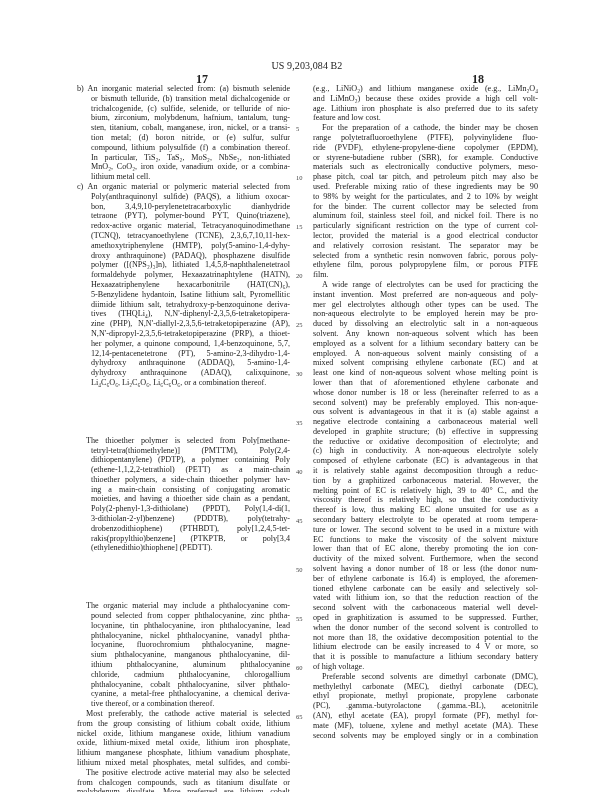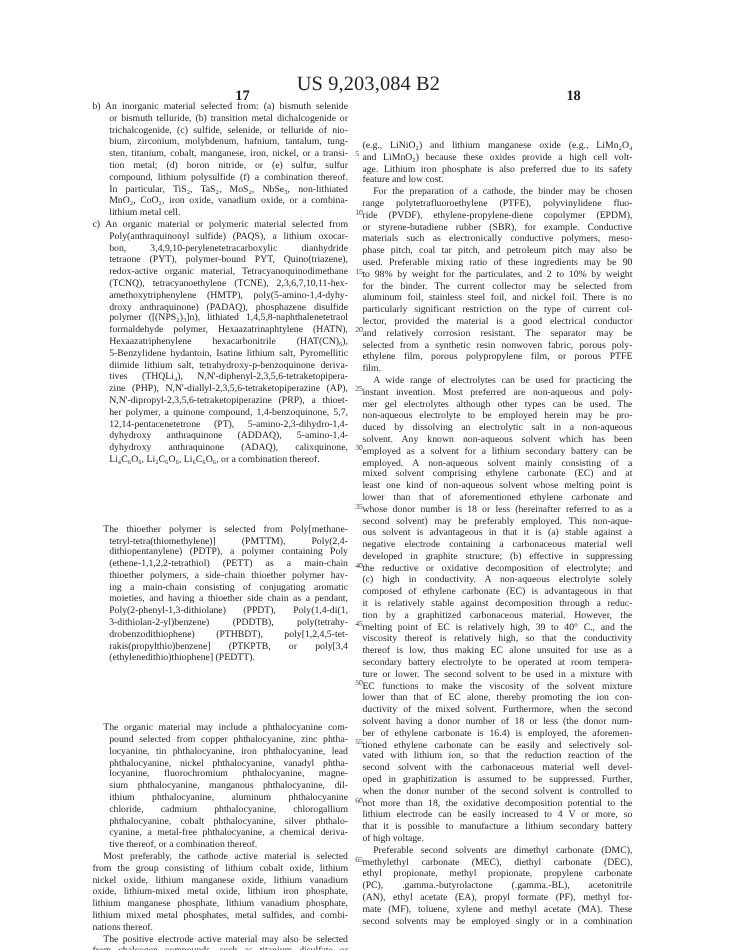--- a/index.html
+++ b/index.html
@@ -1,17 +1,17 @@
 <!DOCTYPE html>
 <html><head>
 <meta charset="utf-8">
 <style>
   html,body{margin:0;padding:0;background:#fff;}
   body{width:614px;height:792px;position:relative;overflow:hidden;font-family:"Liberation Serif","DejaVu Serif",serif;color:#222;}
-  .hdr{position:absolute;left:0;width:614px;text-align:center;top:60px;font-size:17px;letter-spacing:0.1px;}
+  .hdr{position:absolute;left:0;width:614px;text-align:center;top:60px;font-size:10px;letter-spacing:0.1px;}
   .colnum{position:absolute;top:72px;font-size:12px;font-weight:bold;margin-left:46px;}
   .col{position:absolute;top:84px;font-size:8.15px;line-height:9.8px;}
   .col .ln{display:block;height:9.8px;white-space:nowrap;text-align:justify;text-align-last:justify;overflow:visible;}
   .col .ln.last{text-align-last:left;}
   .col .ln.ind1{padding-left:9px;margin-top:48px;}
   .col .ln.ind2{padding-left:14px;}
   .col .ln.par{text-indent:9px;}
   .lnums{position:absolute;left:296px;top:84px;font-size:6.5px;color:#444;width:14px;}
   .lnums span{position:absolute;left:0;}
 </style>
@@ -76,42 +76,41 @@
     <span class="ln ind2">chloride, cadmium phthalocyanine, chlorogallium</span>
     <span class="ln ind2">phthalocyanine, cobalt phthalocyanine, silver phthalo-</span>
     <span class="ln ind2">cyanine, a metal-free phthalocyanine, a chemical deriva-</span>
     <span class="ln ind2 last">tive thereof, or a combination thereof.</span>
     <span class="ln par">Most preferably, the cathode active material is selected</span>
     <span class="ln ">from the group consisting of lithium cobalt oxide, lithium</span>
     <span class="ln ">nickel oxide, lithium manganese oxide, lithium vanadium</span>
     <span class="ln ">oxide, lithium-mixed metal oxide, lithium iron phosphate,</span>
     <span class="ln ">lithium manganese phosphate, lithium vanadium phosphate,</span>
     <span class="ln ">lithium mixed metal phosphates, metal sulfides, and combi-</span>
-    <span class="ln last">nations thereof.</span>
     <span class="ln par">The positive electrode active material may also be selected</span>
     <span class="ln ">from chalcogen compounds, such as titanium disulfate or</span>
     <span class="ln ">molybdenum disulfate. More preferred are lithium cobalt</span>
     <span class="ln ">oxide (e.g., LiₓCoO₂ where 0.8≤x≤1), lithium nickel oxide</span>
   </div>
 <div class="lnums" id="lnums">
     <span style="top: 40.7px;">5</span>
     <span style="top: 89.7px;">10</span>
     <span style="top: 138.7px;">15</span>
     <span style="top: 187.7px;">20</span>
     <span style="top: 236.7px;">25</span>
     <span style="top: 285.7px;">30</span>
     <span style="top: 334.7px;">35</span>
     <span style="top: 383.7px;">40</span>
     <span style="top: 432.7px;">45</span>
     <span style="top: 481.7px;">50</span>
     <span style="top: 530.7px;">55</span>
     <span style="top: 579.7px;">60</span>
     <span style="top: 628.7px;">65</span>
   </div>
-<div class="col" id="rightcol" style="left:302px;width:225px;margin-top:32px;">
+<div class="col" id="rightcol" style="left:313px;width:225px;">
     <span class="ln ">(e.g., LiNiO₂) and lithium manganese oxide (e.g., LiMn₂O₄</span>
     <span class="ln ">and LiMnO₂) because these oxides provide a high cell volt-</span>
     <span class="ln ">age. Lithium iron phosphate is also preferred due to its safety</span>
     <span class="ln last">feature and low cost.</span>
     <span class="ln par">For the preparation of a cathode, the binder may be chosen</span>
     <span class="ln ">range polytetrafluoroethylene (PTFE), polyvinylidene fluo-</span>
     <span class="ln ">ride (PVDF), ethylene-propylene-diene copolymer (EPDM),</span>
     <span class="ln ">or styrene-butadiene rubber (SBR), for example. Conductive</span>
     <span class="ln ">materials such as electronically conductive polymers, meso-</span>
     <span class="ln ">phase pitch, coal tar pitch, and petroleum pitch may also be</span>

